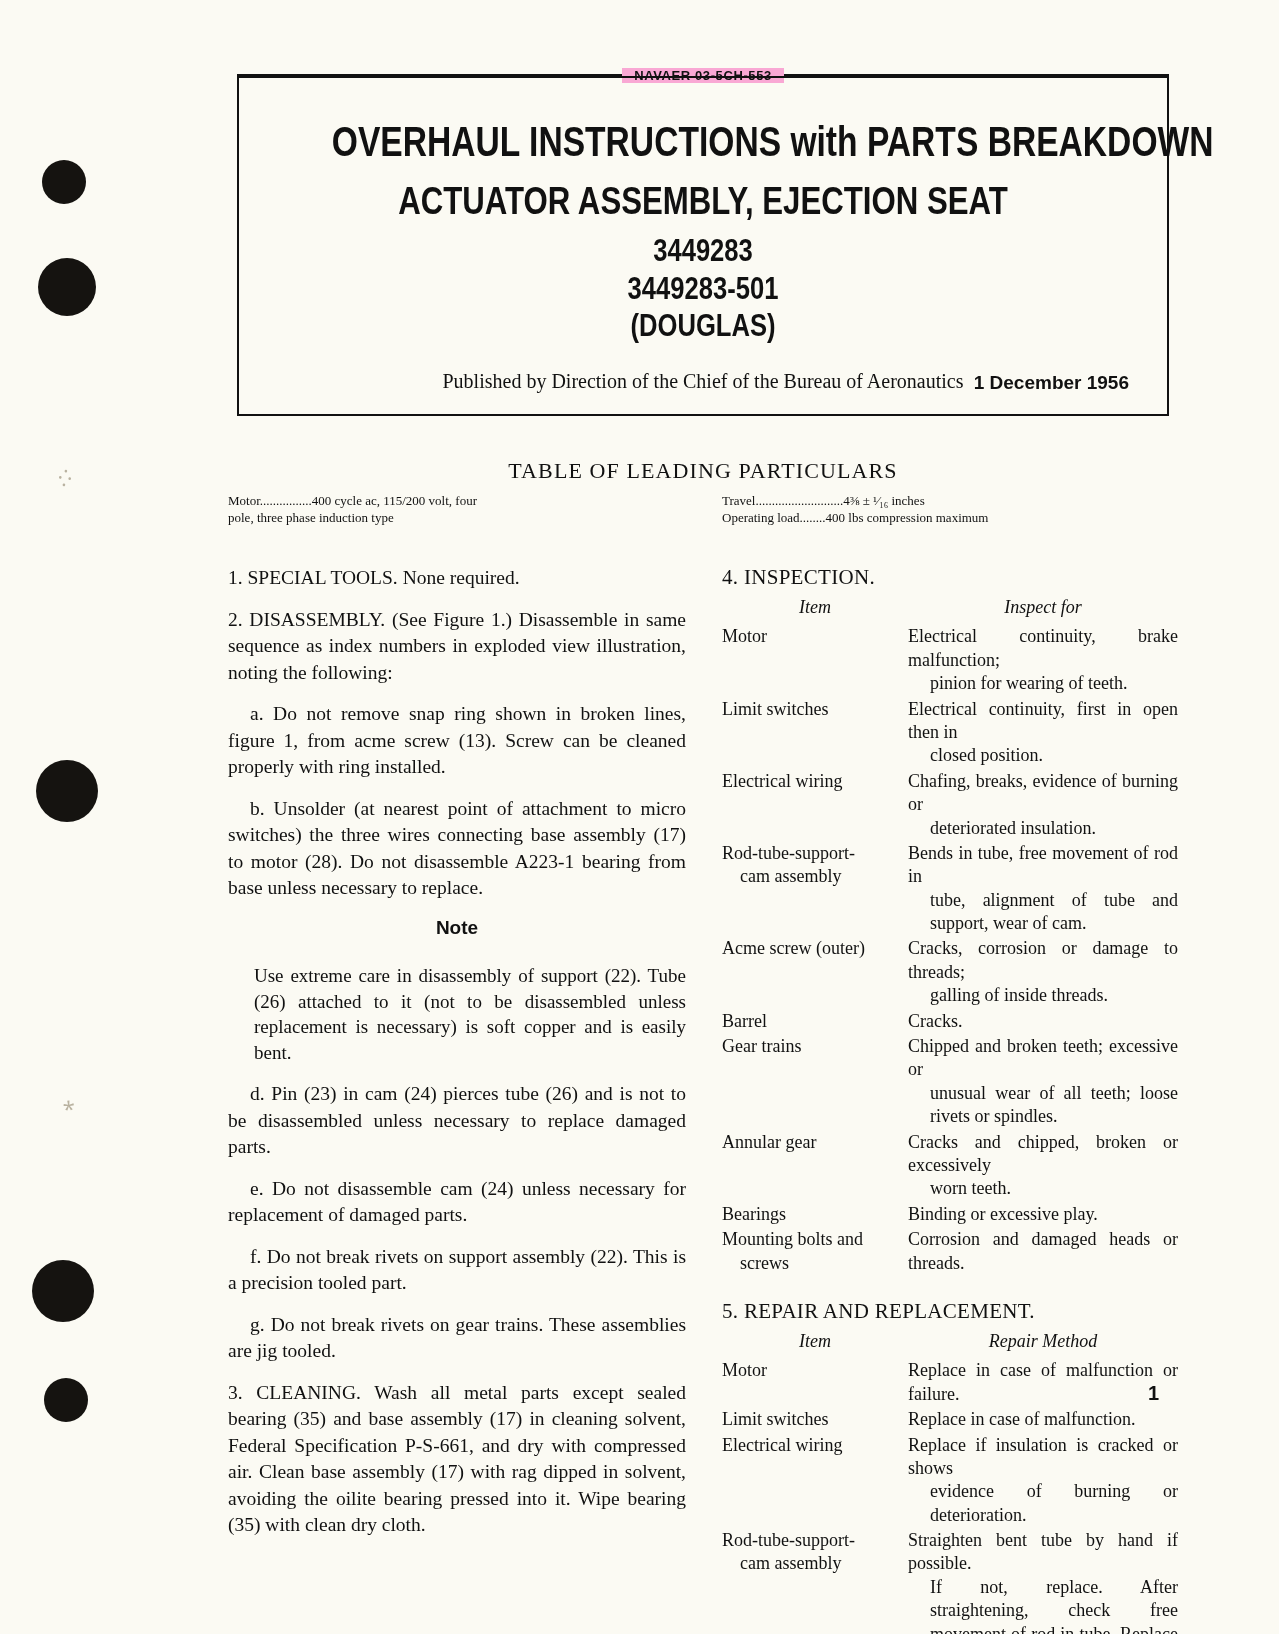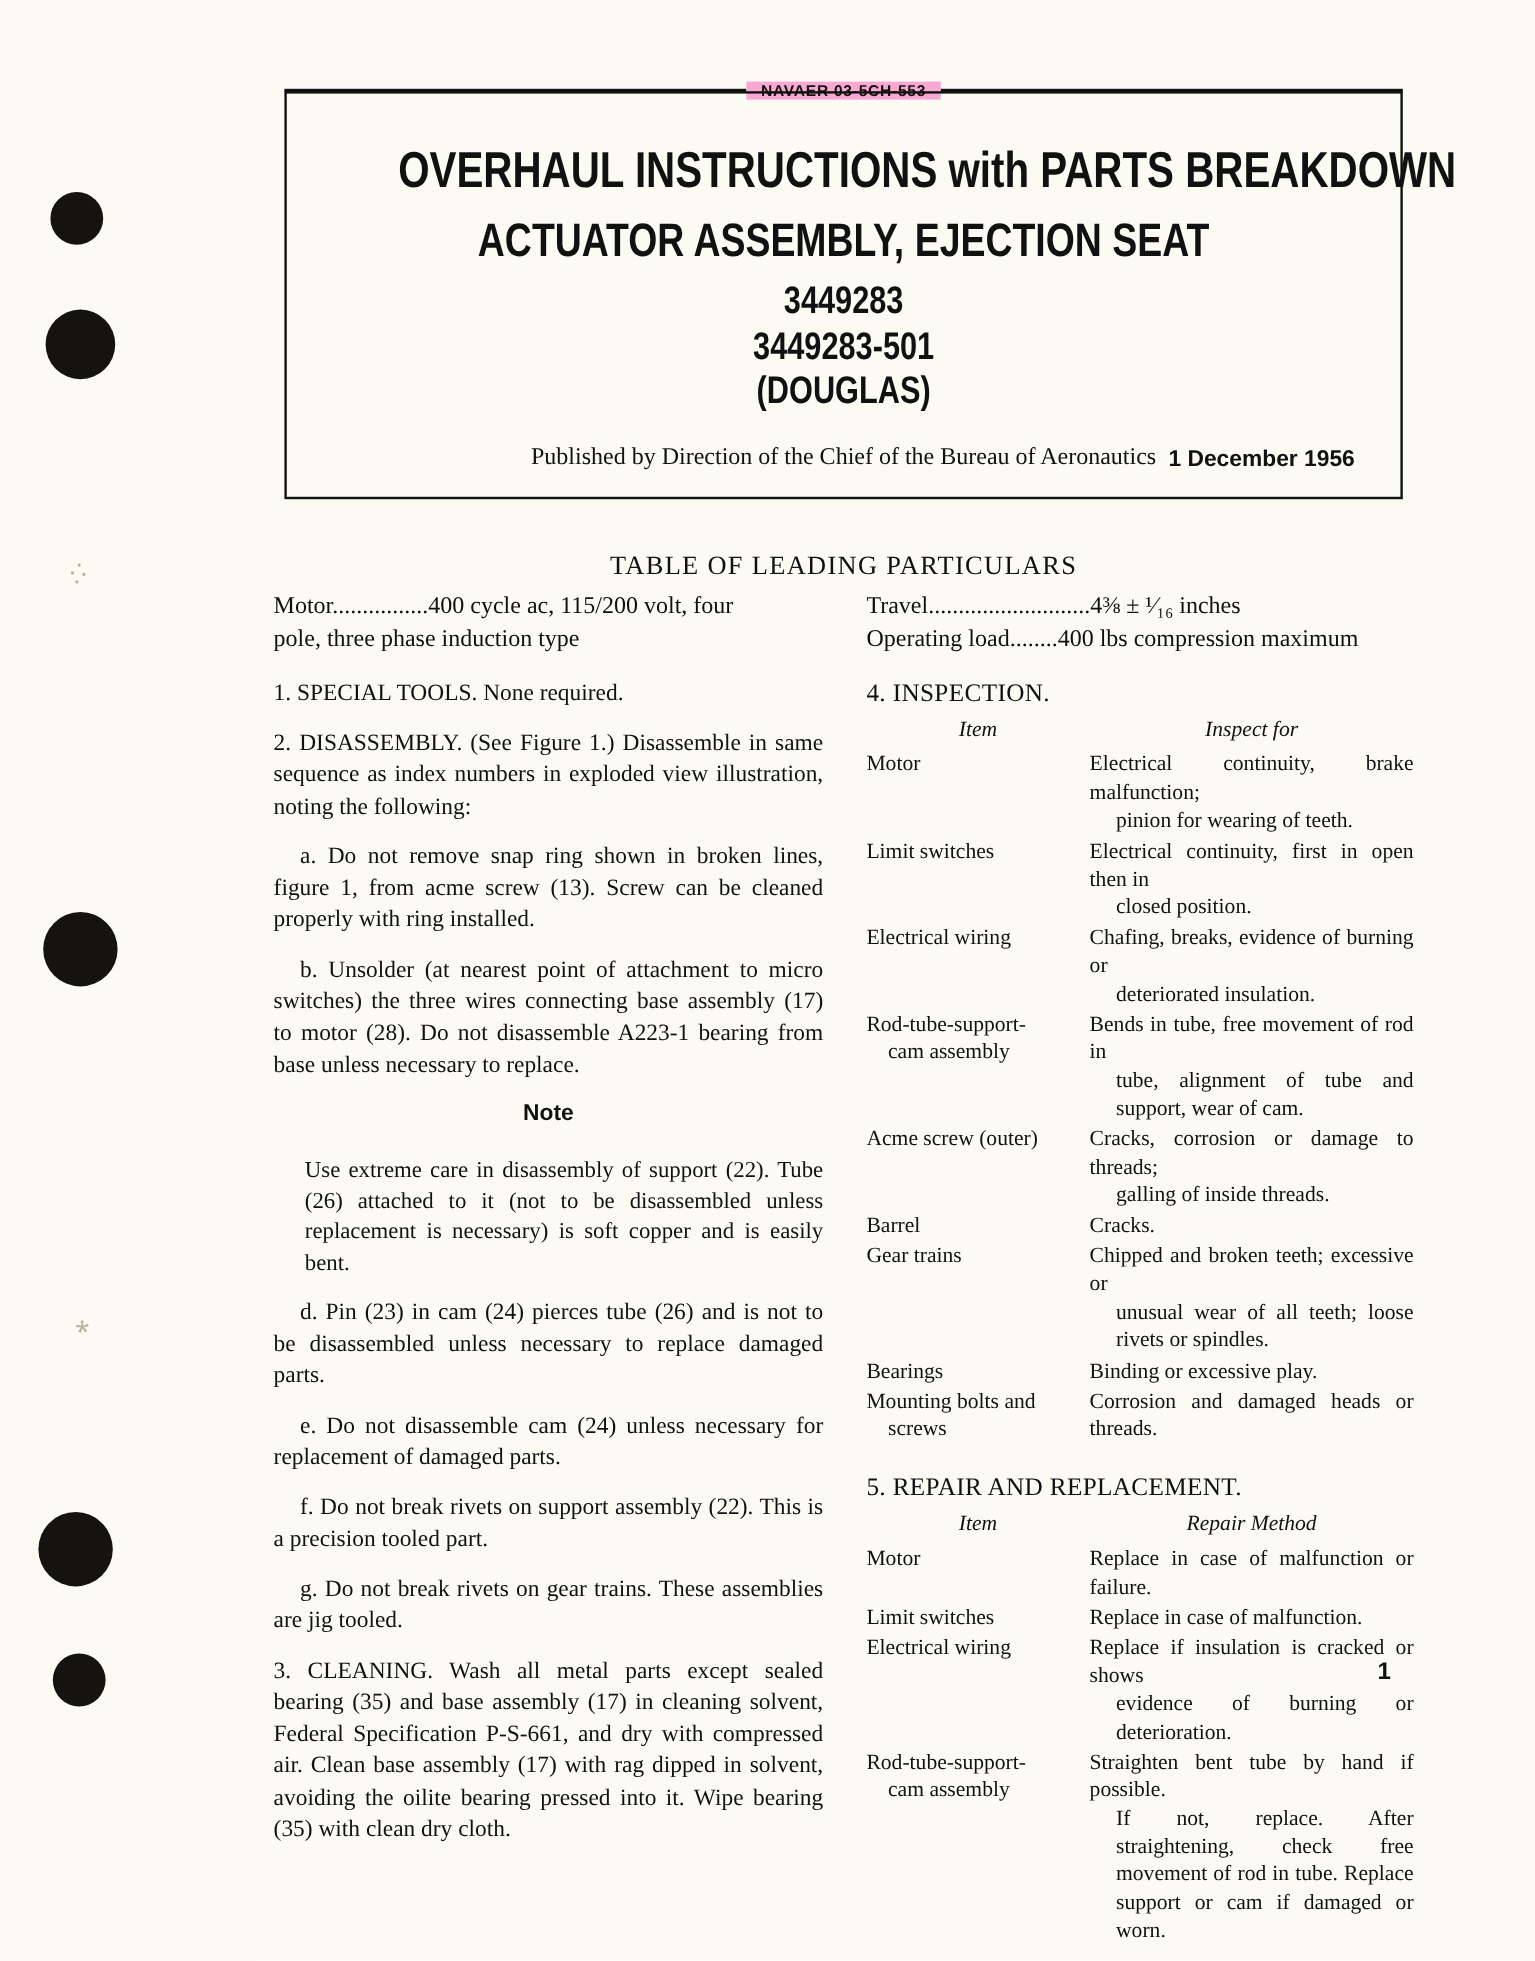--- a/index.html
+++ b/index.html
@@ -112,21 +112,21 @@
     font-size: 22px;
     letter-spacing: 1.1px;
   }
   .tlp {
     position: absolute;
     left: 228px;
     top: 492px;
     width: 950px;
     display: flex;
     gap: 38px;
-    font-size: 20px;
+    font-size: 13px;
     line-height: 1.33;
   }
   .tlp .col { width: 456px; }
   .tlp .row { display: block; }
   .tlp .cont { display: block; text-align: left; }
 
   
   .cols {
     position: absolute;
     left: 228px;
@@ -310,20 +310,27 @@
               </td>
             </tr>
             <tr>
               <td class="item">Gear trains</td>
               <td class="desc">
                 <span class="hang">Chipped and broken teeth; excessive or</span>
                 <span class="hang-in">unusual wear of all teeth; loose rivets or spindles.</span>
               </td>
             </tr>
             <tr>
+              <td class="item">Annular gear</td>
+              <td class="desc">
+                <span class="hang">Cracks and chipped, broken or excessively</span>
+                <span class="hang-in">worn teeth.</span>
+              </td>
+            </tr>
+            <tr>
               <td class="item">Bearings</td>
               <td class="desc">
                 <span class="hang">Binding or excessive play.</span>
               </td>
             </tr>
             <tr>
               <td class="item">Mounting bolts and<span class="sub">screws</span></td>
               <td class="desc">
                 <span class="hang">Corrosion and damaged heads or threads.</span>
               </td>

